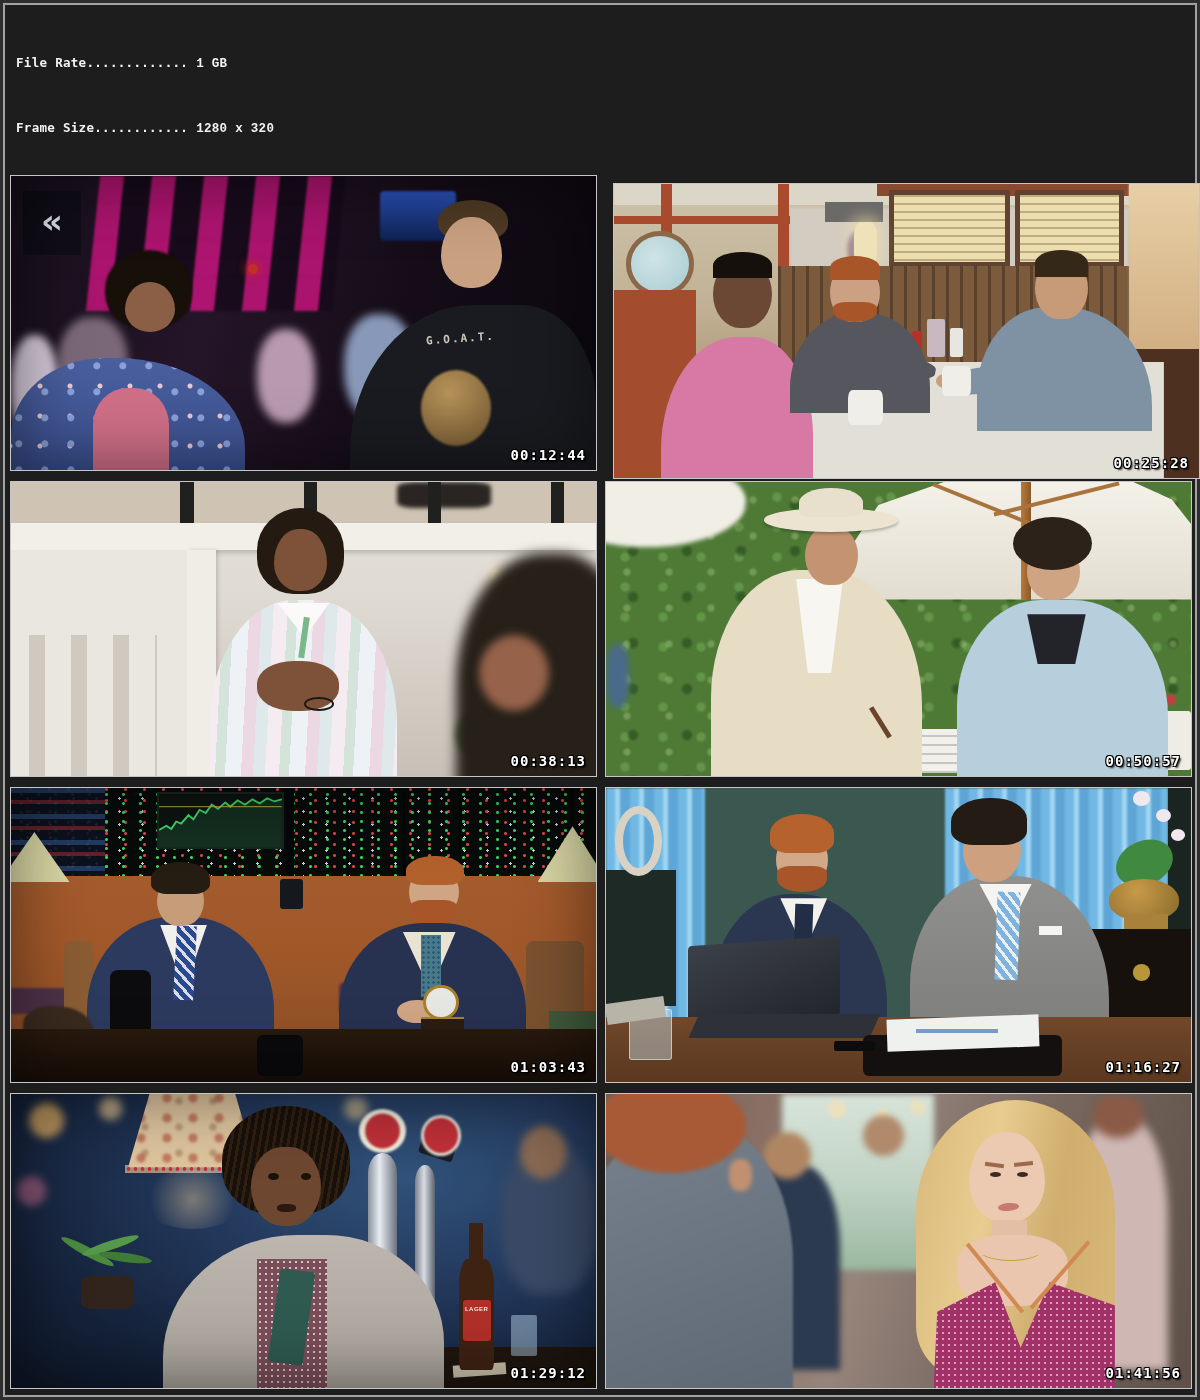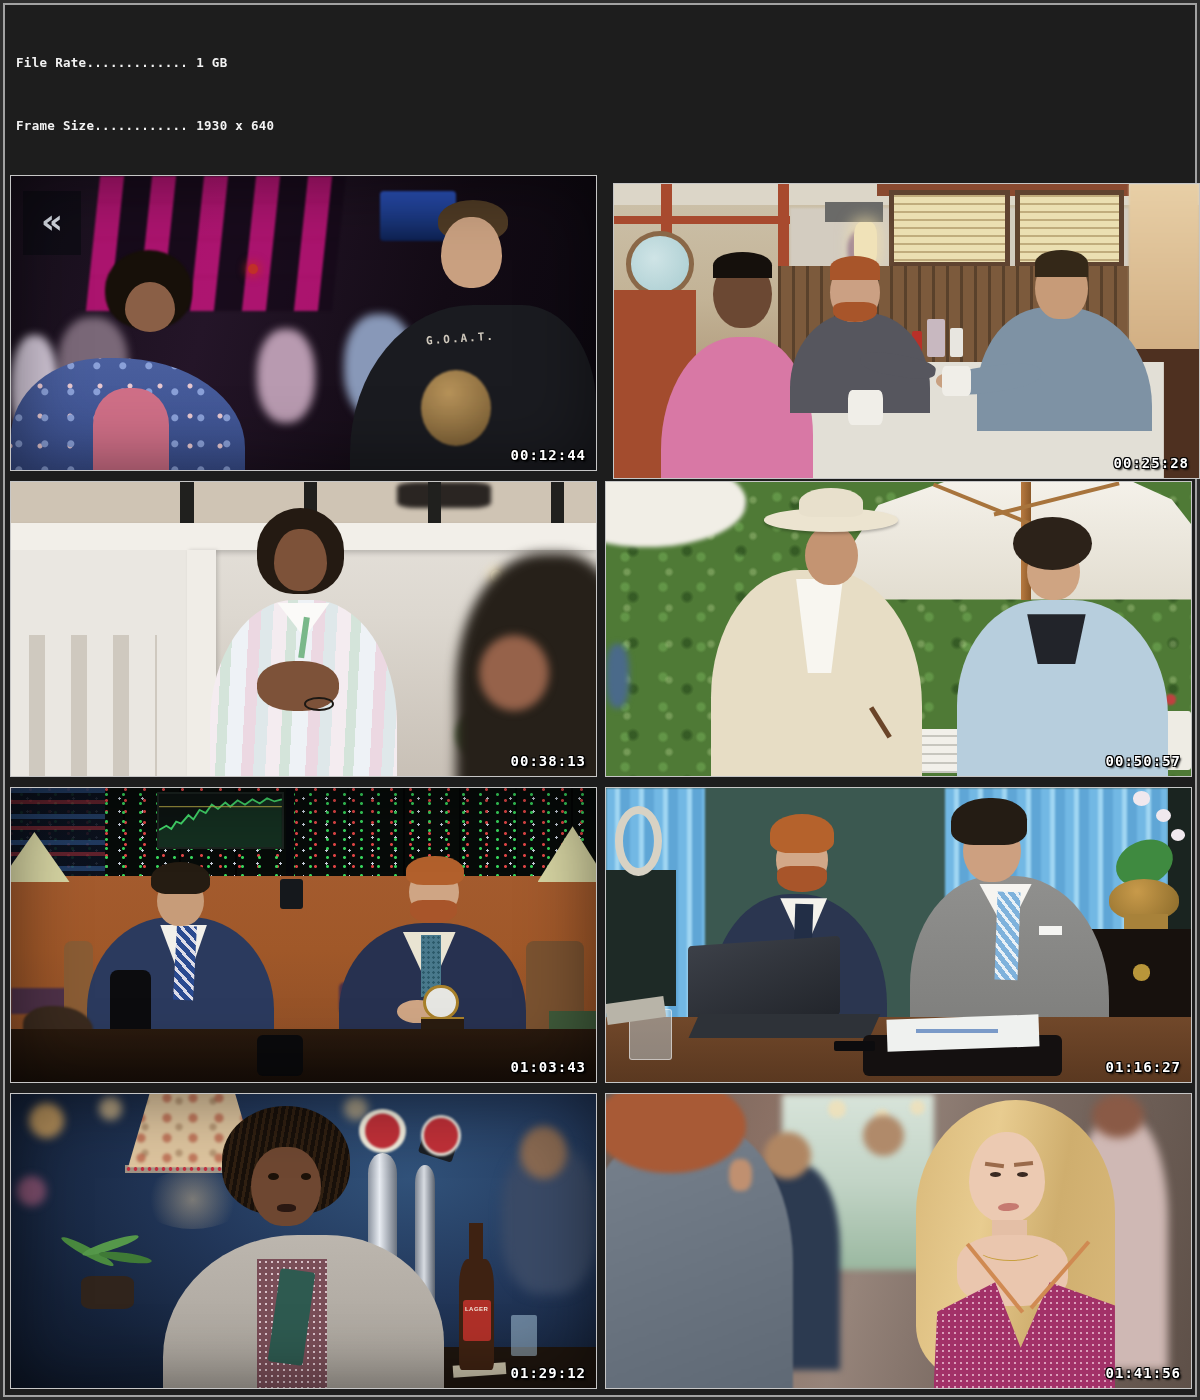--- a/index.html
+++ b/index.html
@@ -4,21 +4,21 @@
 <style>
   html,body{margin:0;padding:0;background:#262626;}
   .page{position:relative;width:1200px;height:1400px;background:#2e2e2e;overflow:hidden;
         font-family:"DejaVu Sans Mono",monospace;}
   .frame{position:absolute;inset:3px;border:2px solid #a2a2a2;background:#1d1d1d;}
   .a{position:absolute;}
 
   
   .info{position:absolute;left:16px;top:10px;color:#f2f2f2;font-weight:bold;
         font-size:12.5px;line-height:21px;letter-spacing:.3px;white-space:pre;}
-  .info .v{padding-left:8px;}
+  .info .v{padding-left:8px;font-family:Liberation Mono, monospace;}
   .watermark{position:absolute;left:14px;top:133px;color:#e2e2e2;
         font-family:"Liberation Sans",sans-serif;font-size:28px;font-weight:400;letter-spacing:.5px;}
 
   
   .grid{position:absolute;left:10px;top:175px;display:grid;
         grid-template-columns:587px 587px;grid-auto-rows:296px;gap:10px 8px;}
   .shot{position:relative;width:587px;height:296px;border:1px solid #c6c6c6;
         box-sizing:border-box;overflow:hidden;background:#000;}
   .art{position:absolute;inset:0;overflow:hidden;}
   .ts{position:absolute;right:10px;bottom:7px;z-index:9;color:#fff;
@@ -329,21 +329,21 @@
   .s8-trim2{left:70%;top:61%;width:15%;height:1.4%;background:#d08a52;transform:rotate(-49deg);}
 </style>
 </head>
 <body>
 
 <div class="page">
   <div class="frame"></div>
 
   <div class="info">
     <div><span>File Rate</span><span>.............</span><span class="v">1 GB</span></div>
-    <div><span>Frame Size</span><span>............</span><span class="v">1930 x 640</span></div>
+    <div><span>Frame Size</span><span>............</span><span class="v">1280 x 320</span></div>
     <div><span>Frame Rate</span><span>............</span><span class="v">23.98 FPS</span></div>
     <div><span>Duration</span><span>..............</span><span class="v">01:54:41</span></div>
     <div><span>Video</span><span>.................</span><span class="v">h264</span></div>
     <div><span>Audio</span><span>.................</span><span class="v">aac</span></div>
   </div>
 
   <div class="grid">
 
     <figure class="shot" style="margin:0">
       <div class="art s1">

